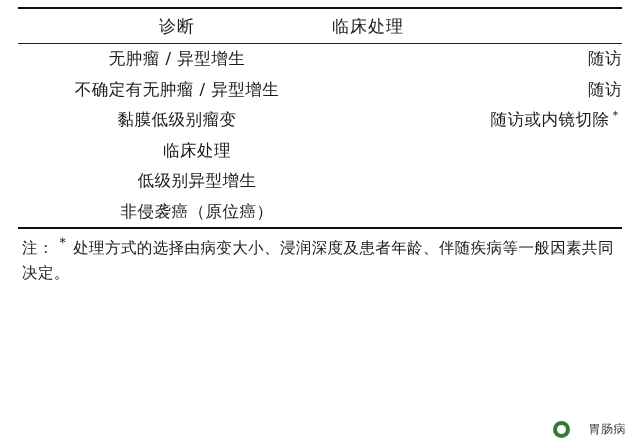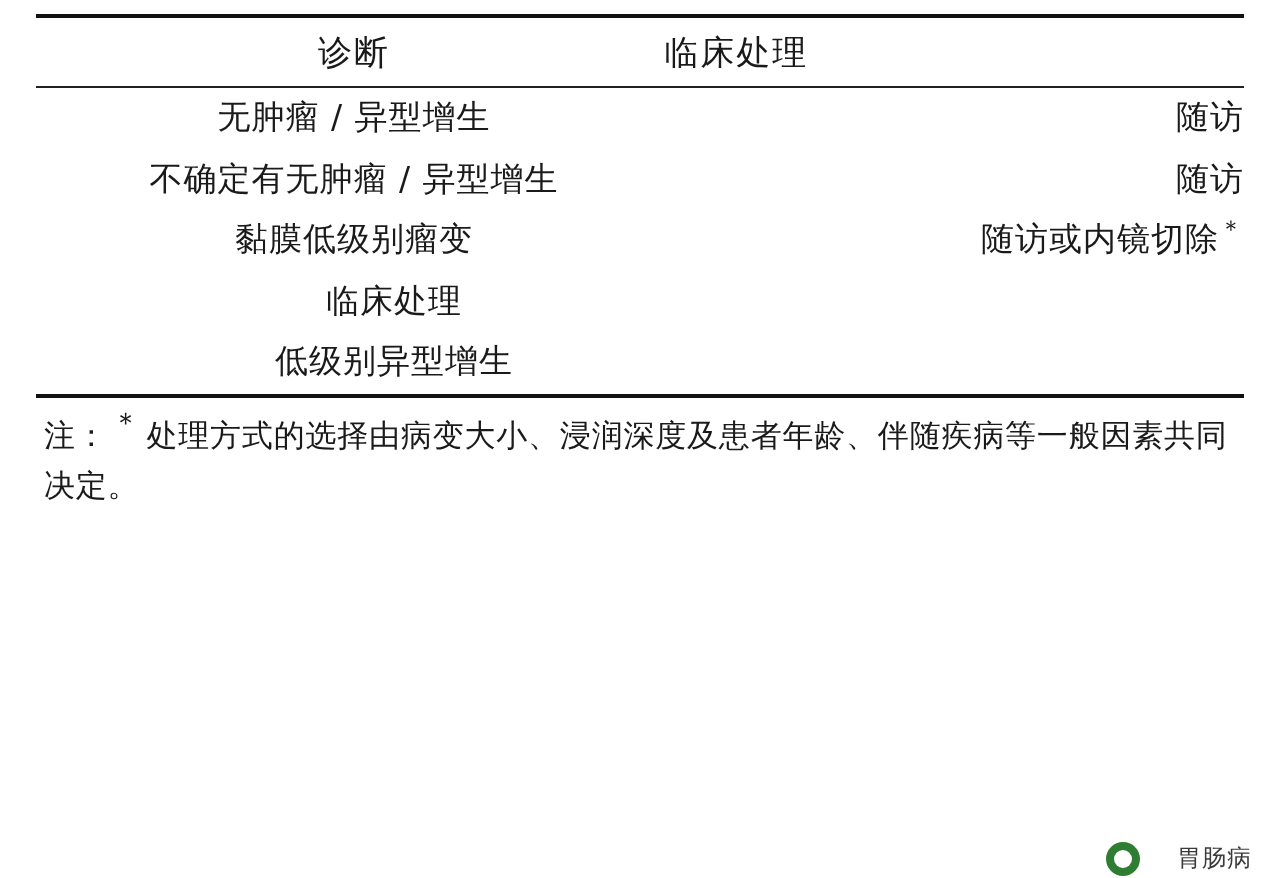--- a/index.html
+++ b/index.html
@@ -151,20 +151,24 @@
         <td class="tx"><span>随访或内镜切除</span><sup class="star">＊</sup></td>
       </tr>
       <tr class="body-row">
         <td class="dx ind-1">临床处理</td>
         <td class="tx"><span></span></td>
       </tr>
       <tr class="body-row">
         <td class="dx ind-1">低级别异型增生</td>
         <td class="tx"><span></span></td>
       </tr>
+      <tr class="body-row">
+        <td class="dx ind-1">非侵袭癌（原位癌）</td>
+        <td class="tx"><span></span></td>
+      </tr>
     </tbody>
   </table>
 
   <hr class="rule">
 
   <div class="note">
     <span class="lbl">注：</span><span class="star-inline">＊</span><span>处理方式的选择由病变大小、浸润深度及患者年龄、伴随疾病等一般因素共同决定。</span>
   </div>
 
   <div class="footer-brand">

